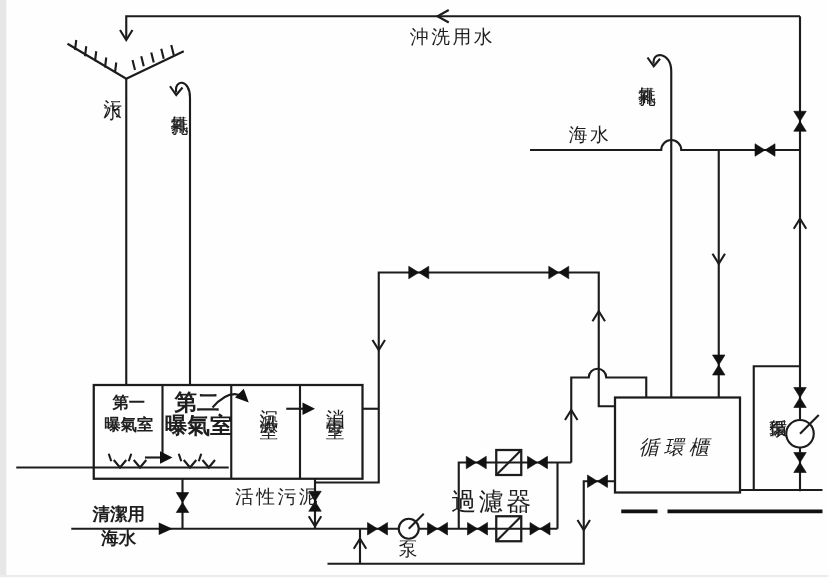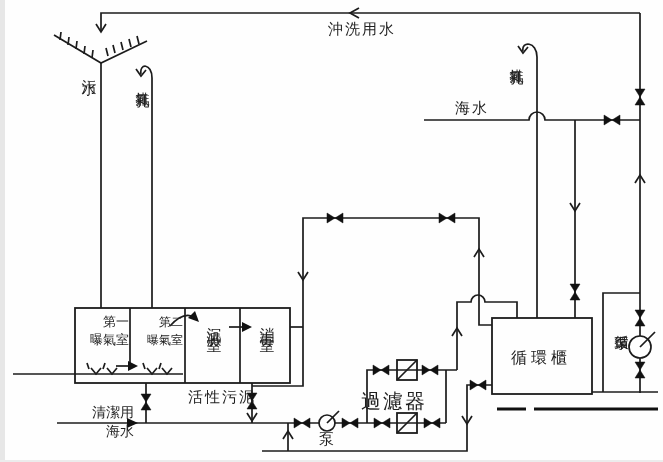--- a/index.html
+++ b/index.html
@@ -9,21 +9,21 @@
   #edge-bottom{position:absolute;left:0;bottom:0;width:100%;height:2px;background:#ececec;}
   svg{position:absolute;left:0;top:0;}
   .pipe{stroke:#1c1c1c;stroke-width:1.7;fill:none;}
   .thick{stroke:#111;stroke-width:3;fill:none;}
   .valve{fill:#111;stroke:#111;stroke-width:.5;}
   .arrow{stroke:#1c1c1c;stroke-width:1.7;fill:none;}
   .ahead{fill:#111;stroke:none;}
   .box{fill:none;stroke:#1c1c1c;stroke-width:1.8;}
   .lbl{position:absolute;color:#1e1e1e;white-space:nowrap;text-align:right;}
   .v{writing-mode:vertical-rl;text-orientation:upright;}
-  .two{text-align:right;line-height:18px;}
+  .two{text-align:center;line-height:18px;font-weight:bold;}
 </style>
 </head>
 <body>
 
 <div id="page">
   <svg width="663" height="462" viewBox="0 0 663 462">
 
     <path class="pipe" d="M 640,13 H 101 V 31"></path>
     <path class="arrow" d="M 359,8 L 350,13 L 359,18"></path>
     <path class="arrow" d="M 96,24 L 101,32 L 106,24"></path>
@@ -164,40 +164,40 @@
 
   <div class="lbl v" style="left:507px;top:58px;font-size:14px;letter-spacing:1px;">排氣孔</div>
 
   <div class="lbl" style="left:455px;top:99px;font-size:15px;letter-spacing:2px;">海水</div>
 
   <div class="lbl two" style="left:77px;top:313px;width:52px;font-size:13px;">
     <span>第一</span><br>
     <span>曝氣室</span>
   </div>
 
-  <div class="lbl two" style="left:132px;top:313px;width:51px;font-size:12px;">
+  <div class="lbl two" style="left:132px;top:313px;width:51px;font-size:18px;">
     <span>第二</span><br>
     <span>曝氣室</span>
   </div>
 
   <div class="lbl v" style="left:204px;top:315px;font-size:15px;letter-spacing:5px;">沉澱室</div>
 
   <div class="lbl v" style="left:257px;top:315px;font-size:15px;letter-spacing:5px;">消毒室</div>
 
 
-  <div class="lbl two" style="left:68px;top:403px;width:54px;font-size:14px;line-height:19px;margin-left:12px;">
+  <div class="lbl two" style="left:68px;top:403px;width:54px;font-size:14px;line-height:19px;">
     <span>清潔用</span><br>
     <span>海水</span>
   </div>
 
   <div class="lbl" style="left:150px;top:388px;font-size:15px;letter-spacing:2px;margin-left:38px;">活性污泥</div>
 
   <div class="lbl" style="left:319px;top:430px;font-size:15px;">泵</div>
 
   <div class="lbl" style="left:361px;top:388px;font-size:20px;letter-spacing:2px;">過濾器</div>
 
-  <div class="lbl" style="left:511px;top:348px;font-size:16px;letter-spacing:4px;">循環櫃</div>
+  <div class="lbl" style="left:511px;top:348px;font-size:16px;letter-spacing:4px;font-style:italic;">循環櫃</div>
 
   <div class="lbl v" style="left:612px;top:324px;font-size:14px;letter-spacing:1px;">循環泵</div>
 
   <div id="edge-left"></div>
   <div id="edge-bottom"></div>
 </div>
 
 </body></html>

